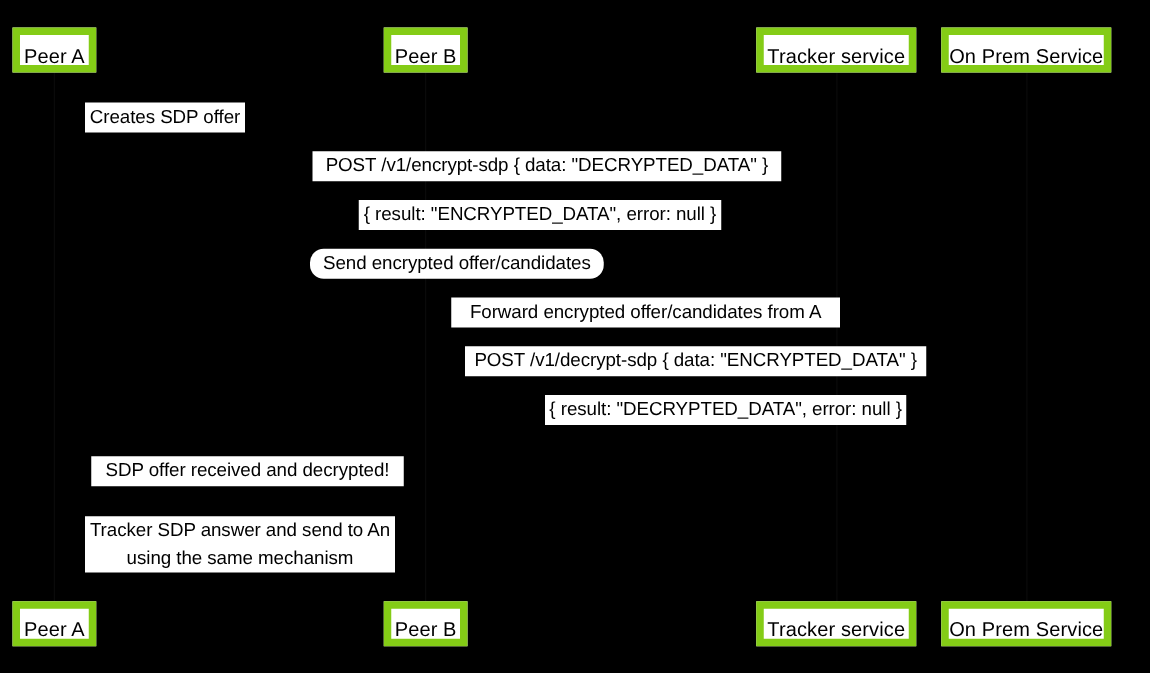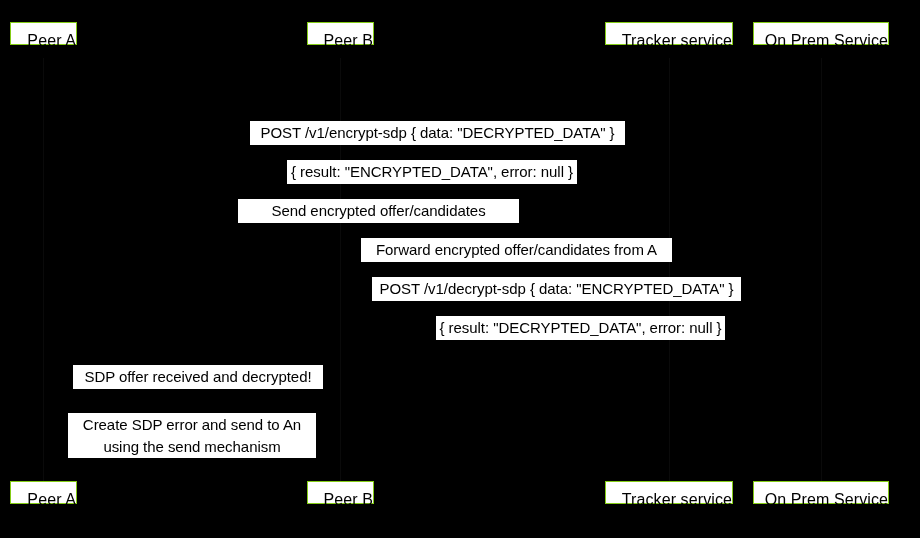--- a/index.html
+++ b/index.html
@@ -22,27 +22,27 @@
     top: 0;
     width: 920px;
     height: 538px;
     background: #000000;
   }
 
   
   .participant {
     position: absolute;
     background: #ffffff;
-    border: 1px solid #84cc16;
+    border: 6px solid #84cc16;
     box-sizing: border-box;
     color: #000000;
     font-size: 16px;
     line-height: 36px;
-    height: 23px;
-    text-align: right;
+    height: 36px;
+    text-align: center;
     white-space: nowrap;
     letter-spacing: 0.1px;
   }
 
   
   .lifeline {
     position: absolute;
     width: 1px;
     background: #0a0a0a;
     top: 58px;
@@ -89,38 +89,39 @@
   <div class="lifeline" style="left:43px;"></div>
   <div class="lifeline" style="left:340px;"></div>
   <div class="lifeline" style="left:669px;"></div>
   <div class="lifeline" style="left:821px;"></div>
 
   <div class="participant" style="left:10px; top:22px; width:67px;">Peer A</div>
   <div class="participant" style="left:307px; top:22px; width:67px;">Peer B</div>
   <div class="participant" style="left:605px; top:22px; width:128px;">Tracker service</div>
   <div class="participant" style="left:753px; top:22px; width:136px;">On Prem Service</div>
 
+  <div class="msg clip" style="left:68px; top:82px; width:128px;">Creates SDP offer</div>
 
   <div class="msg clip" style="left:250px; top:121px; width:375px;">POST /v1/encrypt-sdp { data: "DECRYPTED_DATA" }</div>
 
   <div class="msg clip" style="left:287px; top:160px; width:290px;">{ result: "ENCRYPTED_DATA", error: null }</div>
 
-  <div class="msg clip" style="left:238px; top:199px; width:281px;">Send encrypted offer/candidates</div>
+  <div class="msg clip" style="left:248px; top:199px; width:235px;border-radius:11px;">Send encrypted offer/candidates</div>
 
   <div class="msg clip" style="left:349px; top:238px; width:311px;margin-left:12px;">Forward encrypted offer/candidates from A</div>
 
   <div class="msg clip" style="left:372px; top:277px; width:369px;">POST /v1/decrypt-sdp { data: "ENCRYPTED_DATA" }</div>
 
   <div class="msg clip" style="left:436px; top:316px; width:289px;">{ result: "DECRYPTED_DATA", error: null }</div>
 
   <div class="msg clip" style="left:73px; top:365px; width:250px;">SDP offer received and decrypted!</div>
 
   <div class="msg two-line clip" style="left:68px; top:413px; width:248px;">
-    <span class="line">Create SDP error and send to An</span>
-    <span class="line">using the send mechanism</span>
+    <span class="line">Tracker SDP answer and send to An</span>
+    <span class="line">using the same mechanism</span>
   </div>
 
   <div class="participant" style="left:10px; top:481px; width:67px;">Peer A</div>
   <div class="participant" style="left:307px; top:481px; width:67px;">Peer B</div>
   <div class="participant" style="left:605px; top:481px; width:128px;">Tracker service</div>
   <div class="participant" style="left:753px; top:481px; width:136px;">On Prem Service</div>
 
 </div>
 
 </body></html>

